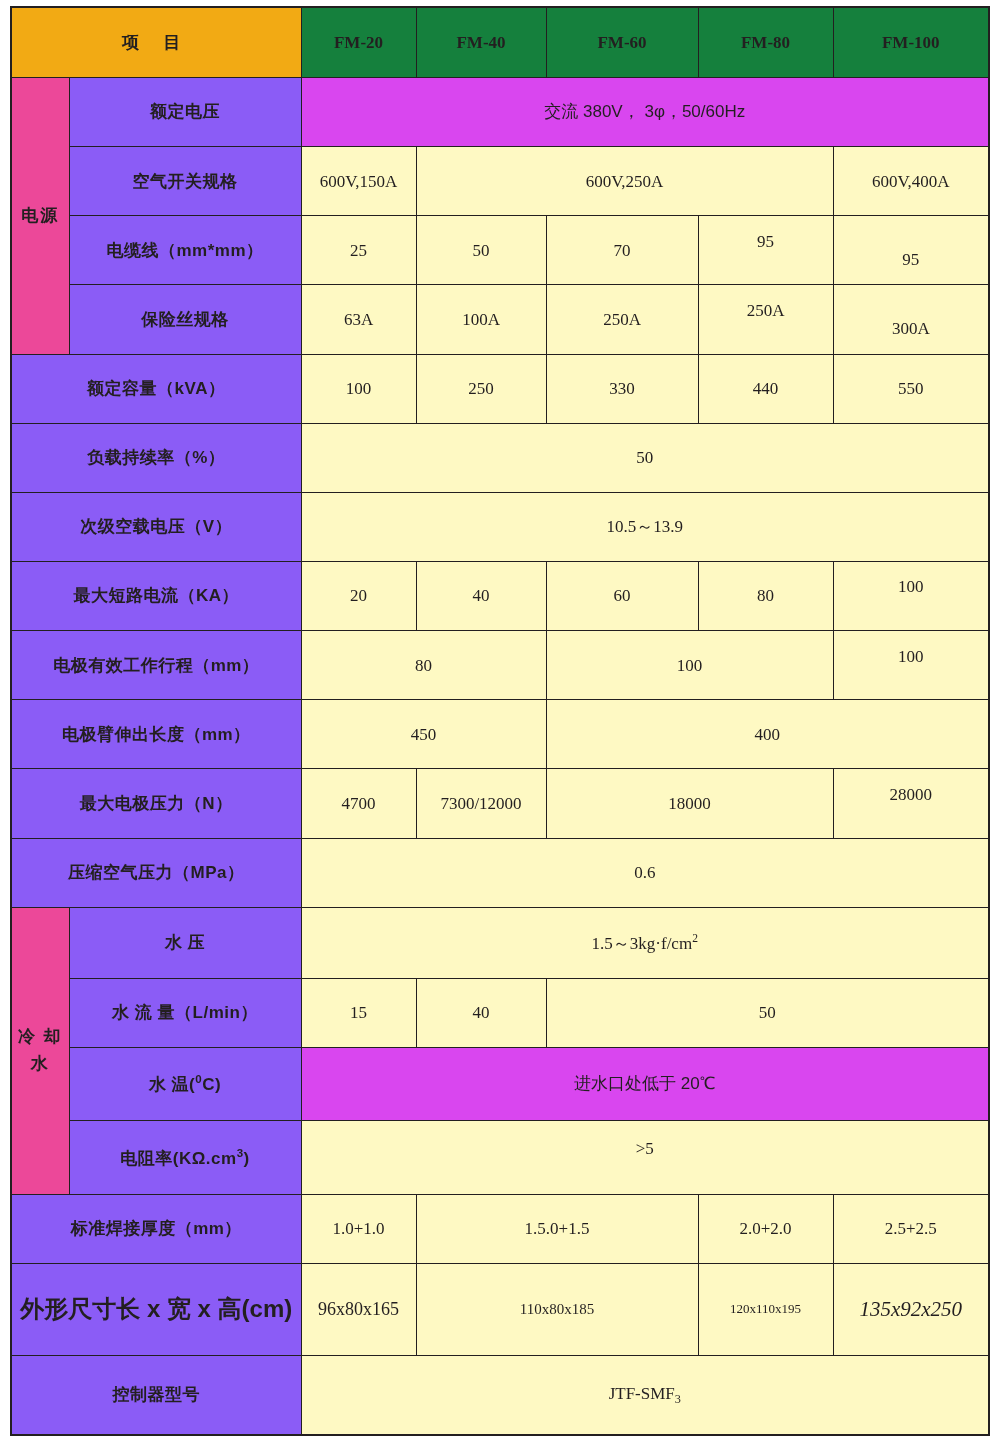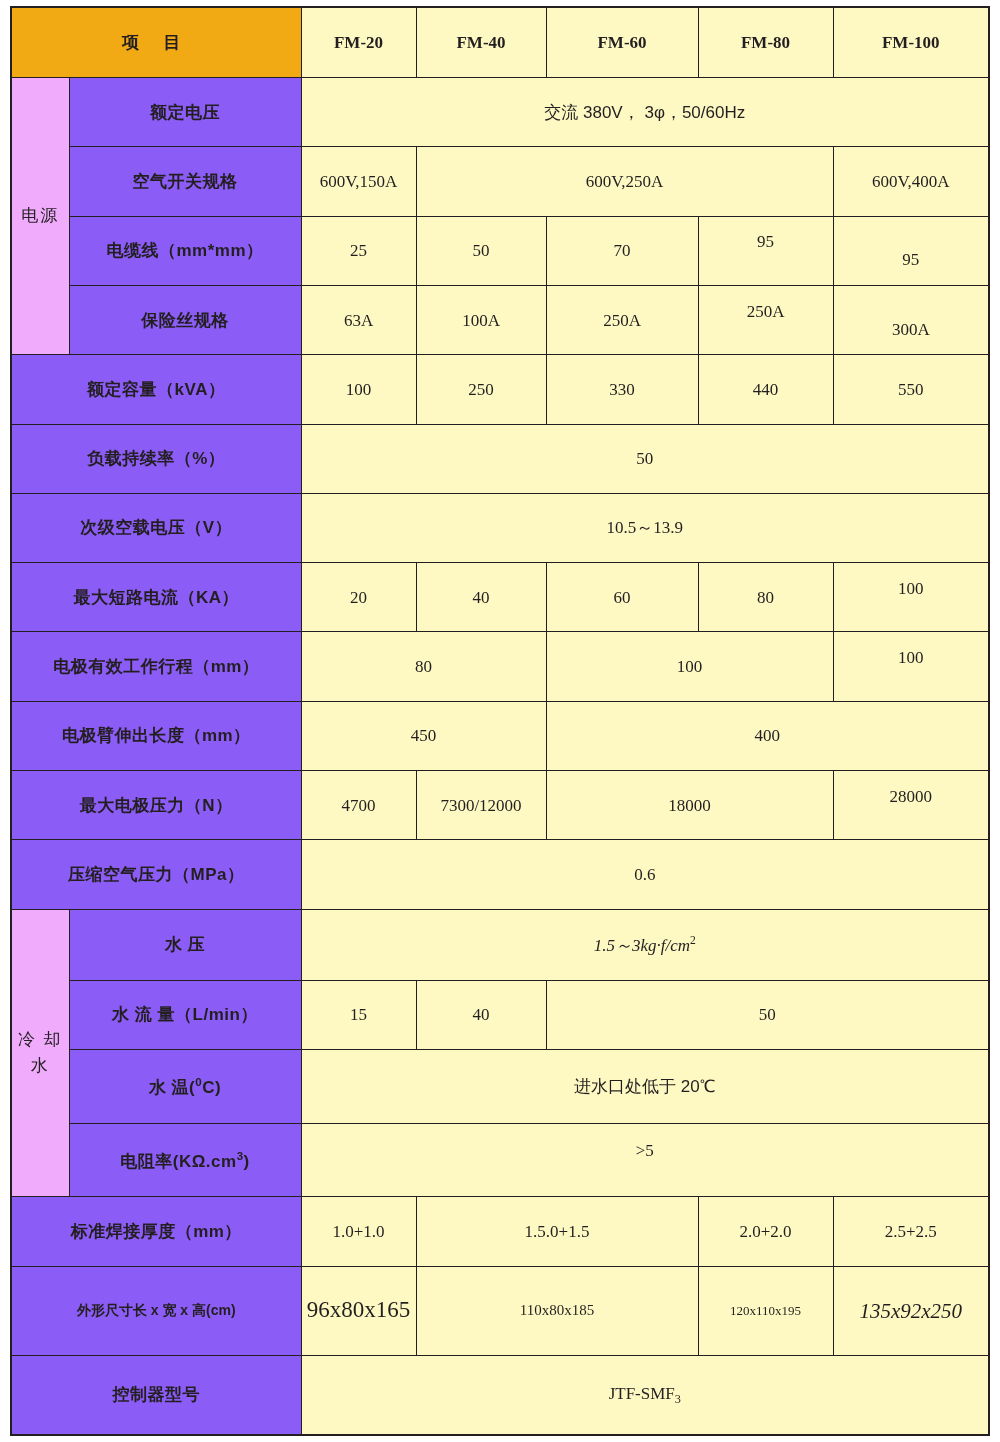--- a/index.html
+++ b/index.html
@@ -36,62 +36,62 @@
     line-height: 1.25;
   }
   
   td.lab {
     background: #8b5cf6;
     font-weight: bold;
     font-size: 18.5px;
     letter-spacing: 0.5px;
   }
   td.lab-group {
-    background: #f0abfc;
-    font-weight: normal;
+    background: #ec4899;
+    font-weight: bold;
     font-size: 20px;
     letter-spacing: 2px;
     margin-top: 25px;
   }
   td.lab-group .vstack {
     display: block;
     line-height: 1.55;
   }
   td.hdr {
-    background: #fef9c3;
+    background: #15803d;
     font-weight: bold;
     font-size: 21px;
     font-family: "Liberation Serif", serif;
   }
   td.hdr-item {
     background: #f2aa14;
     font-weight: bold;
     font-size: 21px;
     letter-spacing: 10px;
   }
   td.val {
     background: #fef9c3;
     font-family: "Liberation Serif", serif;
     font-size: 18px;
   }
   td.val-cjk {
-    background: #fef9c3;
+    background: #d946ef;
     font-size: 18px;
   }
   .sub {
     vertical-align: sub;
     font-size: 0.72em;
   }
   .sup {
     vertical-align: super;
     font-size: 0.68em;
   }
   .v-hi { position: relative; top: -9px; display: inline-block; }
   .v-lo { position: relative; top: 9px; display: inline-block; }
-  .nowrap { white-space: nowrap; font-style: italic; }
+  .nowrap { white-space: nowrap; }
 </style>
 </head>
 <body>
 
 <div class="spec-wrap">
 <table class="spec">
   <colgroup>
     <col style="width:58px">
     <col style="width:232px">
     <col style="width:115px">
@@ -225,22 +225,22 @@
 
   <tr>
     <td class="lab" colspan="2">标准焊接厚度（mm）</td>
     <td class="val">1.0+1.0</td>
     <td class="val" colspan="2">1.5.0+1.5</td>
     <td class="val">2.0+2.0</td>
     <td class="val">2.5+2.5</td>
   </tr>
 
   <tr>
-    <td class="lab" colspan="2" style="letter-spacing:0px;font-size:14px;">外形尺寸长 x 宽 x 高(cm)</td>
-    <td class="val" style="font-size:23px;">96x80x165</td>
+    <td class="lab" colspan="2" style="letter-spacing:0px;font-size:24px;">外形尺寸长 x 宽 x 高(cm)</td>
+    <td class="val" style="font-size:18px;">96x80x165</td>
     <td class="val" colspan="2" style="font-size:15px;">110x80x185</td>
     <td class="val" style="font-size:13px;">120x110x195</td>
     <td class="val" style="font-size:21px;font-style:italic;">135x92x250</td>
   </tr>
 
   <tr>
     <td class="lab" colspan="2">控制器型号</td>
     <td class="val" colspan="5"><span>JTF-SMF</span><span class="sub">3</span></td>
   </tr>
 

